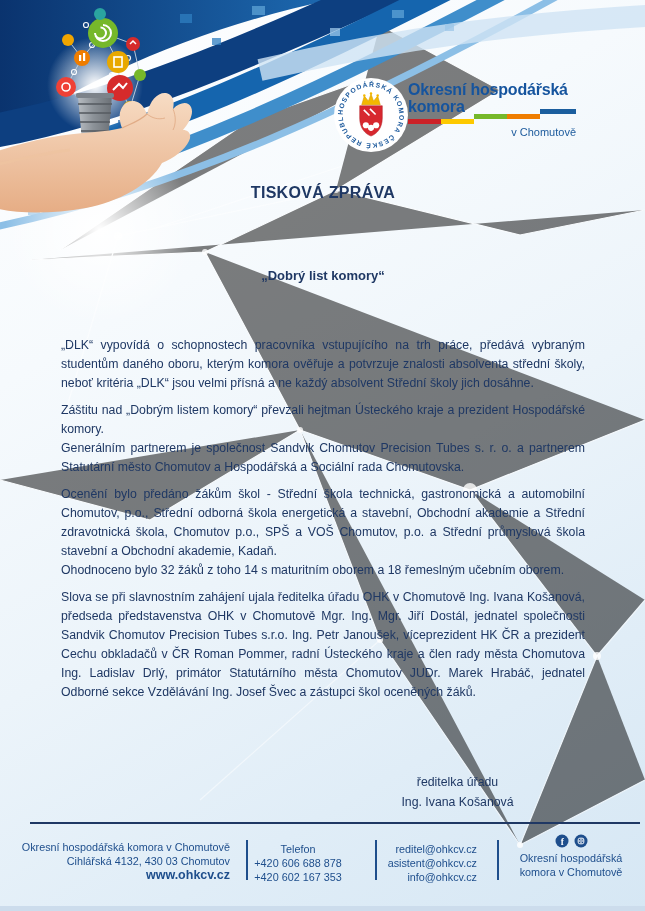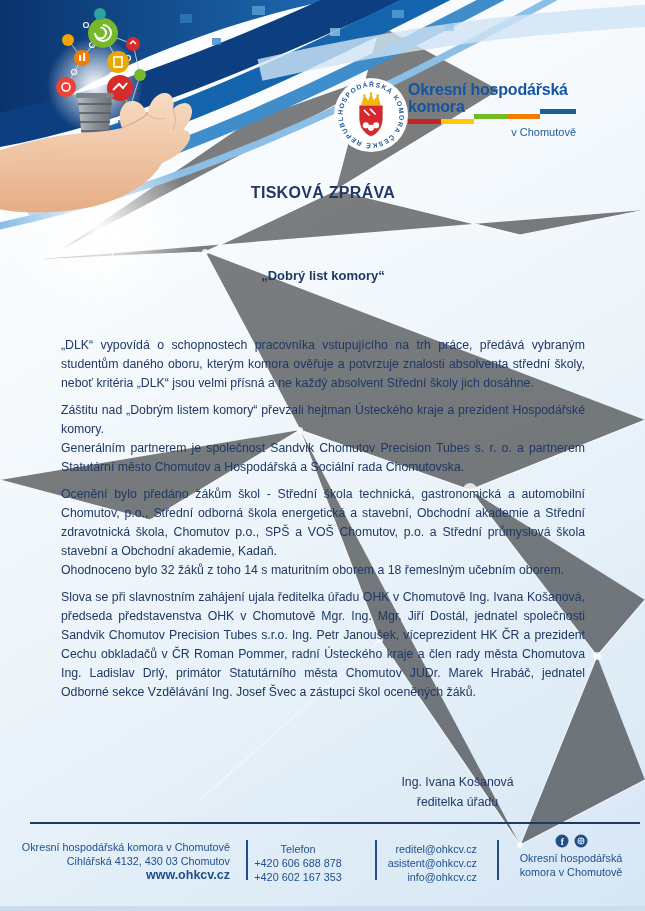--- a/index.html
+++ b/index.html
@@ -222,22 +222,22 @@
   <div class="content">
     <p>„DLK“ vypovídá o schopnostech pracovníka vstupujícího na trh práce, předává vybraným studentům daného oboru, kterým komora ověřuje a potvrzuje znalosti absolventa střední školy, neboť kritéria „DLK“ jsou velmi přísná a ne každý absolvent Střední školy jich dosáhne.</p>
     <p class="tight">Záštitu nad „Dobrým listem komory“ převzali hejtman Ústeckého kraje a prezident Hospodářské komory.</p>
     <p>Generálním partnerem je společnost Sandvik Chomutov Precision Tubes s. r. o. a partnerem Statutární město Chomutov a Hospodářská a Sociální rada Chomutovska.</p>
     <p class="tight">Ocenění bylo předáno žákům škol - Střední škola technická, gastronomická a automobilní Chomutov, p.o., Střední odborná škola energetická a stavební, Obchodní akademie a Střední zdravotnická škola, Chomutov p.o.,  SPŠ a VOŠ Chomutov, p.o.  a Střední průmyslová škola stavební a Obchodní akademie, Kadaň.</p>
     <p>Ohodnoceno bylo 32 žáků z toho 14 s maturitním oborem a 18 řemeslným učebním oborem.</p>
     <p>Slova se při slavnostním zahájení ujala ředitelka úřadu OHK v Chomutově Ing. Ivana Košanová, předseda představenstva OHK v Chomutově Mgr. Ing. Mgr. Jiří Dostál, jednatel společnosti Sandvik Chomutov Precision Tubes s.r.o. Ing. Petr Janoušek, víceprezident HK ČR a prezident Cechu obkladačů v ČR Roman Pommer, radní Ústeckého kraje a člen rady města Chomutova Ing. Ladislav Drlý, primátor Statutárního města Chomutov JUDr. Marek Hrabáč, jednatel Odborné sekce Vzdělávání Ing. Josef Švec a zástupci škol oceněných žáků.</p>
   </div>
 
   <div class="signature">
+    <div>ředitelka úřadu</div>
     <div>Ing. Ivana Košanová</div>
-    <div>ředitelka úřadu</div>
   </div>
 
   <div class="footer-line"></div>
 
   <div class="fcol fcol1">
     <div class="frow">Okresní hospodářská komora v Chomutově</div>
     <div class="frow">Cihlářská 4132, 430 03  Chomutov</div>
     <div class="frow site">www.ohkcv.cz</div>
   </div>
   <div class="fdiv d1"></div>

